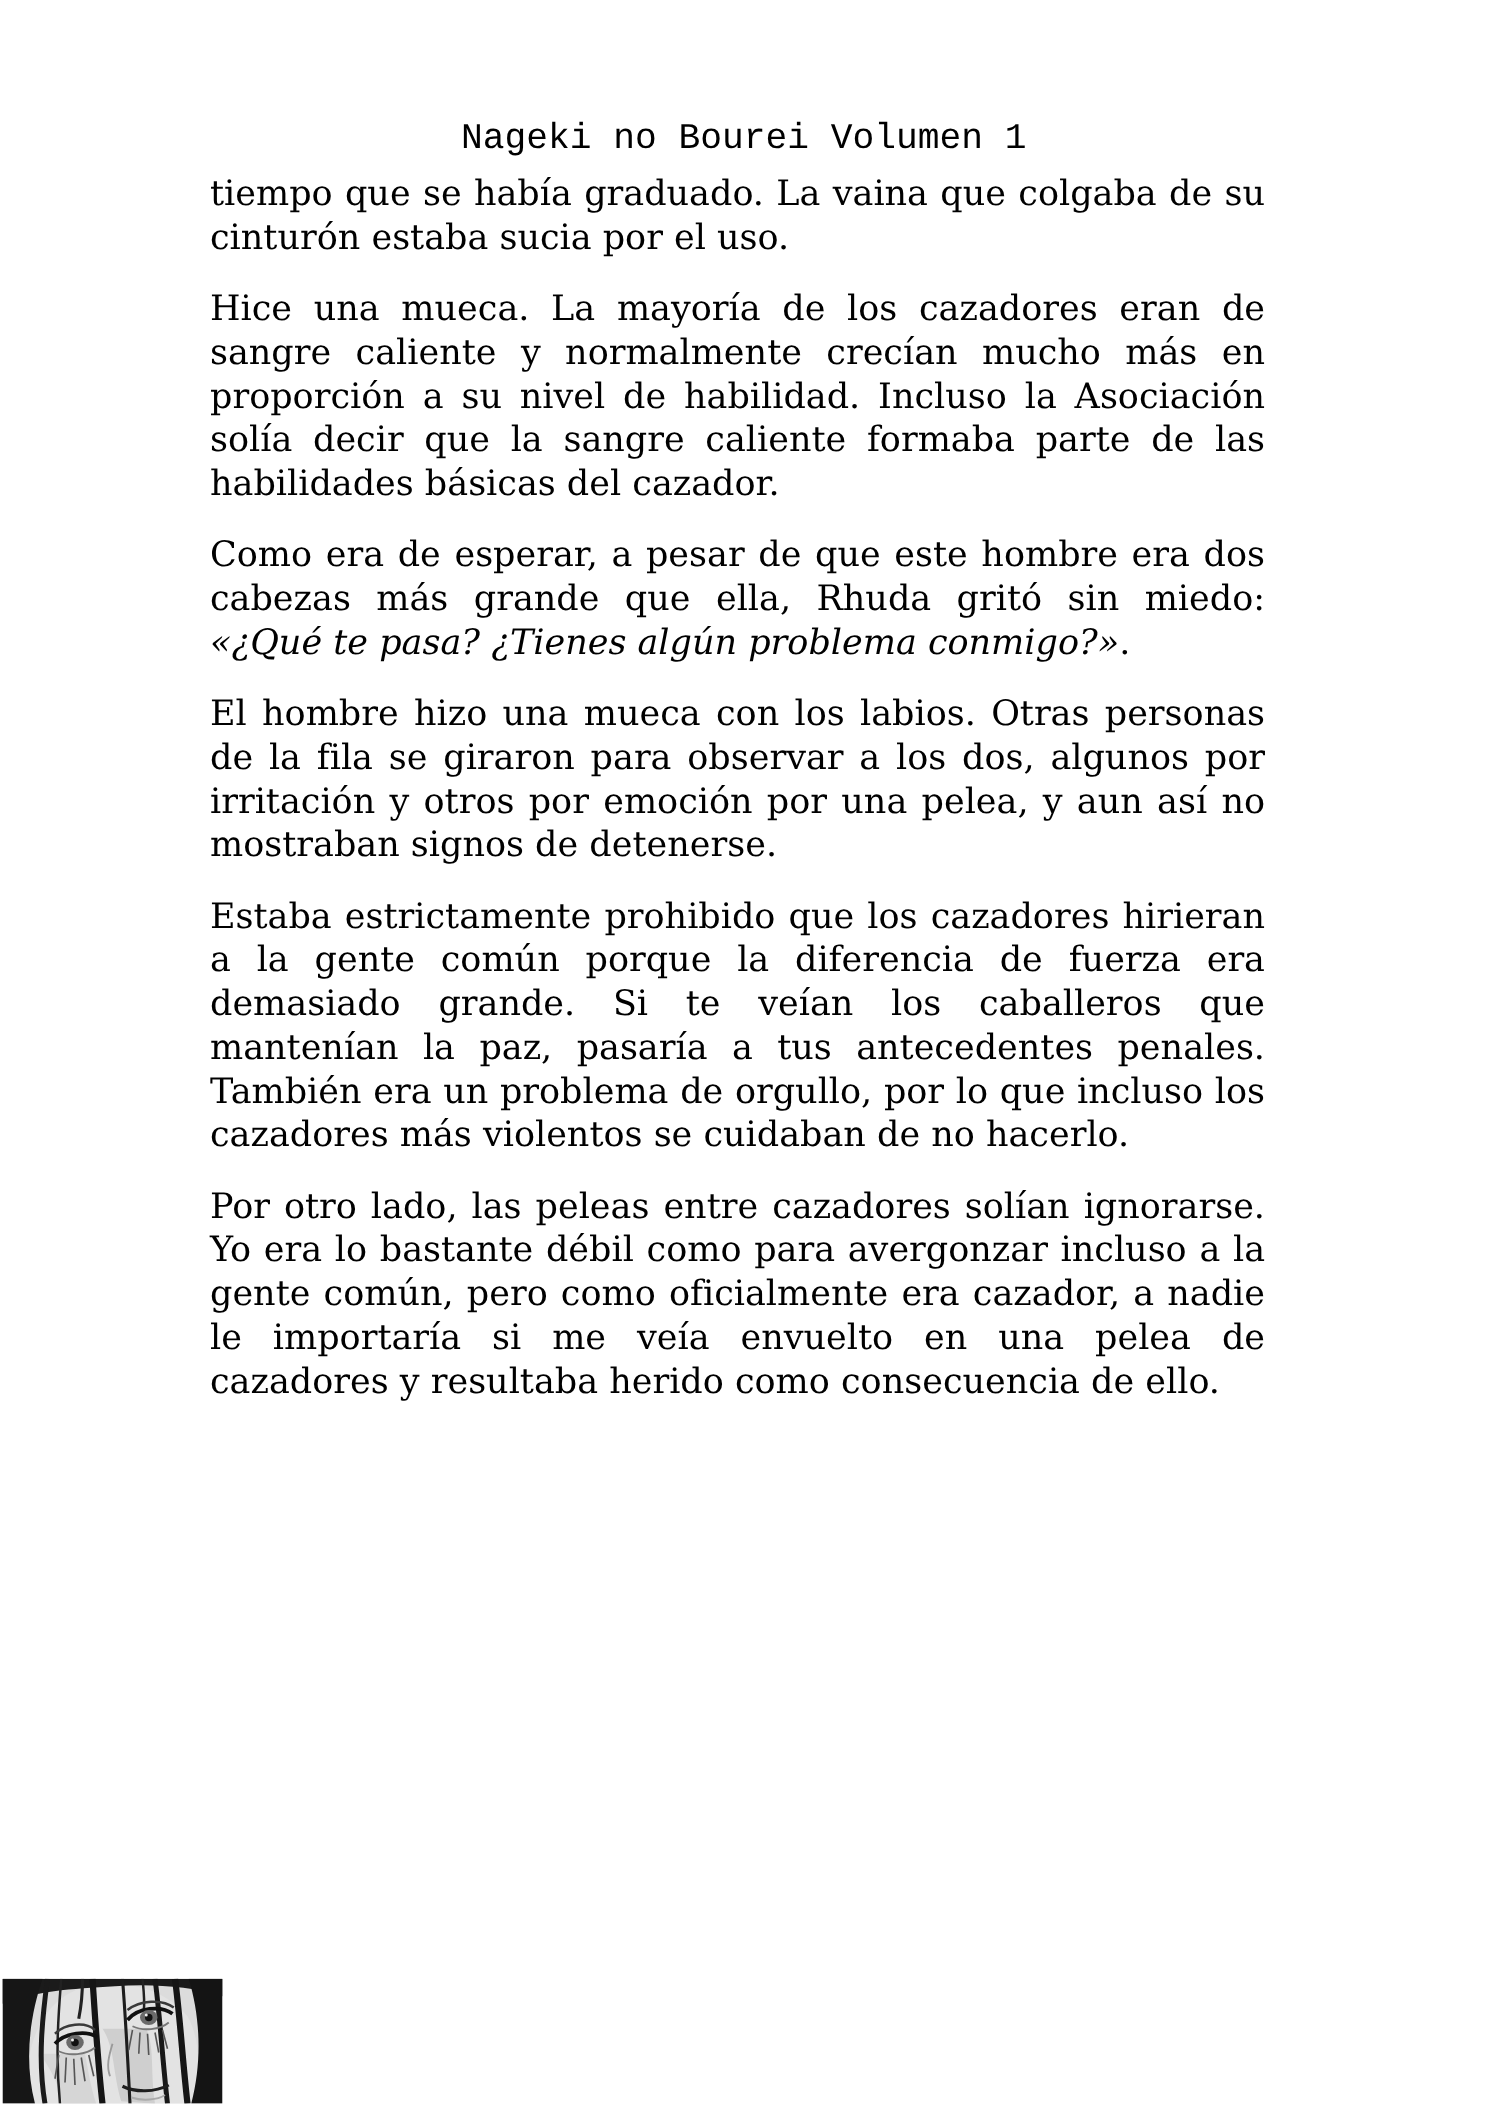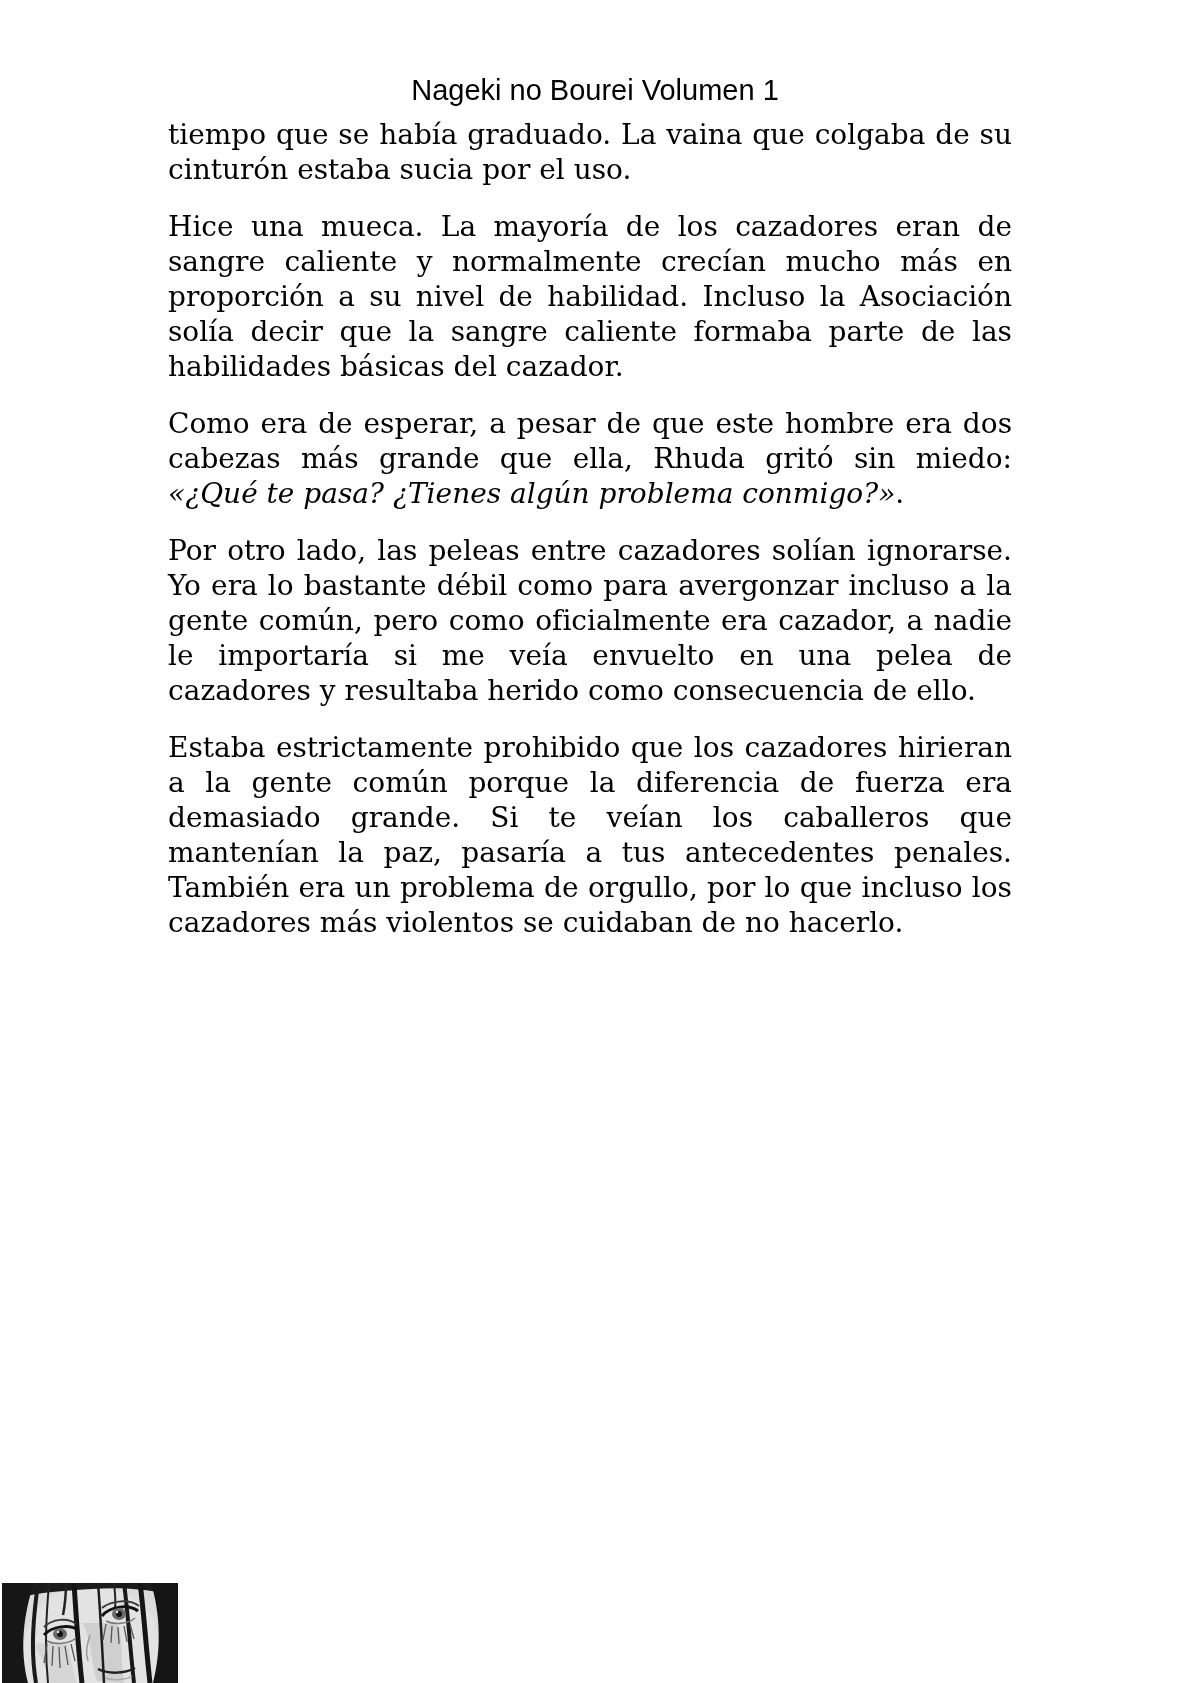--- a/index.html
+++ b/index.html
@@ -8,23 +8,23 @@
     background: #ffffff;
   }
   .page {
     position: relative;
     width: 1190px;
     height: 1683px;
     background: #ffffff;
     overflow: hidden;
   }
   .doc-header {
-    padding-top: 72px;
+    padding-top: 92px;
     text-align: center;
-    font-family: Liberation Sans, sans-serif;
+    font-family: Liberation Mono, monospace;
     font-size: 29px;
     line-height: 37px;
     color: #000000;
   }
   .doc-body {
     width: 844px;
     margin: 8px 0 0 168px;
     font-family: "DejaVu Serif", serif;
     font-size: 28px;
     line-height: 35px;
@@ -58,22 +58,23 @@
 <div class="page">
 
   <div class="doc-header">
     <div>Nageki no Bourei Volumen 1</div>
   </div>
 
   <div class="doc-body">
       <p><span>tiempo que se había graduado. La vaina que colgaba de su cinturón estaba sucia por el uso.</span></p>
       <p><span>Hice una mueca. La mayoría de los cazadores eran de sangre caliente y normalmente crecían mucho más en proporción a su nivel de habilidad. Incluso la Asociación solía decir que la sangre caliente formaba parte de las habilidades básicas del cazador.</span></p>
       <p><span>Como era de esperar, a pesar de que este hombre era dos cabezas más grande que ella, Rhuda gritó sin miedo: </span><em>«¿Qué te pasa? ¿Tienes algún problema conmigo?»</em><span>.</span></p>
+      <p><span>El hombre hizo una mueca con los labios. Otras personas de la fila se giraron para observar a los dos, algunos por irritación y otros por emoción por una pelea, y aun así no mostraban signos de detenerse.</span></p>
+      <p><span>Estaba estrictamente prohibido que los cazadores hirieran a la gente común porque la diferencia de fuerza era demasiado grande. Si te veían los caballeros que mantenían la paz, pasaría a tus antecedentes penales. También era un problema de orgullo, por lo que incluso los cazadores más violentos se cuidaban de no hacerlo.</span></p>
       <p><span>Por otro lado, las peleas entre cazadores solían ignorarse. Yo era lo bastante débil como para avergonzar incluso a la gente común, pero como oficialmente era cazador, a nadie le importaría si me veía envuelto en una pelea de cazadores y resultaba herido como consecuencia de ello.</span></p>
-      <p><span>Estaba estrictamente prohibido que los cazadores hirieran a la gente común porque la diferencia de fuerza era demasiado grande. Si te veían los caballeros que mantenían la paz, pasaría a tus antecedentes penales. También era un problema de orgullo, por lo que incluso los cazadores más violentos se cuidaban de no hacerlo.</span></p>
     </div>
 
   <div class="footer-illustration">
     <svg viewBox="0 0 176 100" preserveAspectRatio="none">
       <rect width="176" height="100" fill="#dcdcdc"></rect>
 
       <path d="M20,100 C15,60 30,18 62,8 C96,-2 130,8 148,30 C160,52 158,80 150,100 Z" fill="#e3e3e3"></path>
       <path d="M80,40 C90,55 88,75 95,98 L122,100 C118,75 122,55 115,40 Z" fill="#cfcfcf"></path>
       <path d="M30,60 C40,75 45,85 48,100 L75,100 C70,85 68,70 66,60 Z" fill="#d6d6d6"></path>
 

